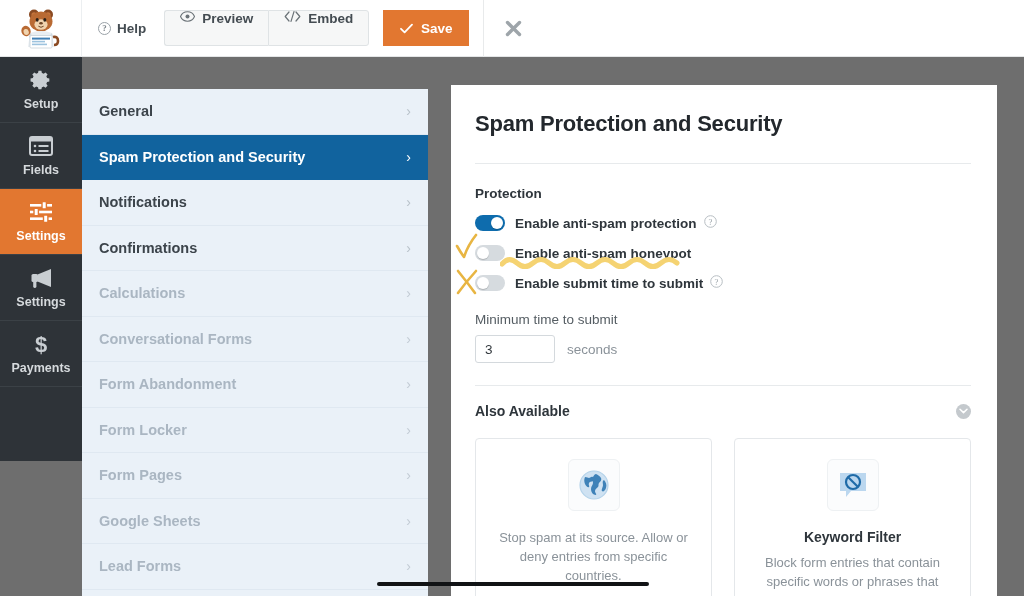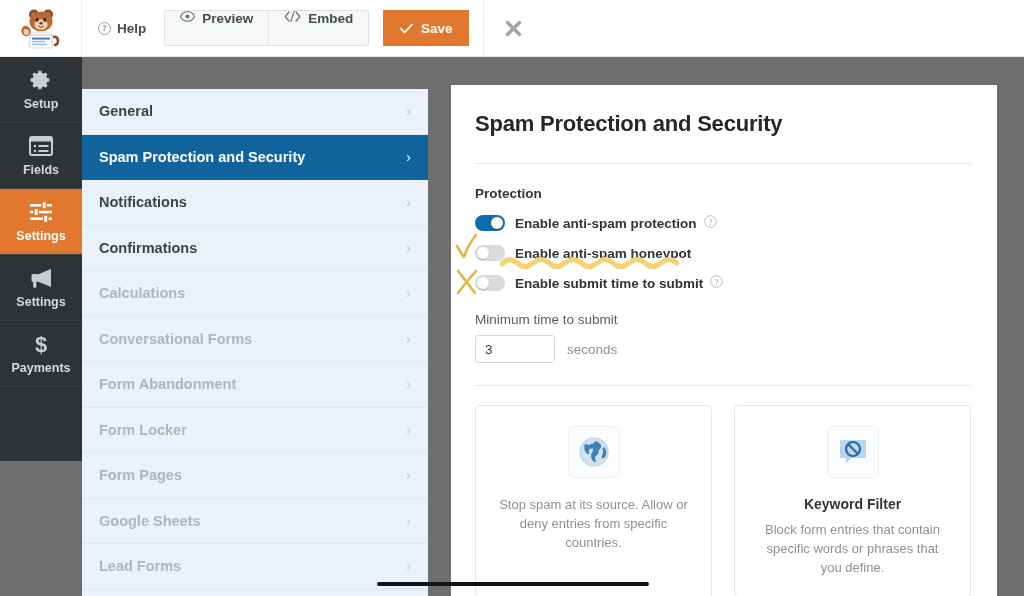--- a/index.html
+++ b/index.html
@@ -405,20 +405,28 @@
       </div>
 
       <div class="field-label">Minimum time to submit</div>
       <div class="field-row">
         <input class="num-input" type="text" value="3" style="">
         <span class="unit">seconds</span>
       </div>
 
       <div class="hr2"></div>
 
+      <div class="also-row">
+        <span class="also-title">Also Available</span>
+        <span class="collapse-dot">
+          <svg width="9" height="6" viewBox="0 0 9 6">
+            <path d="M1 1.2 L4.5 4.6 L8 1.2" fill="none" stroke="#ffffff" stroke-width="1.5" stroke-linecap="round" stroke-linejoin="round"></path>
+          </svg>
+        </span>
+      </div>
 
       <div class="cards">
 
         <div class="card">
           <div class="card-ico">
             <svg width="34" height="34" viewBox="0 0 34 34">
               <circle cx="17" cy="17" r="14" fill="#cfe2f2"></circle>
               <path fill="#3f82b8" d="M8 9c2 0 3 1 4 1s2-2 4-1 1 3 0 4-3 0-4 2 1 3 0 4-3-1-4-3-1-5 0-7z"></path>
               <path fill="#3f82b8" d="M19 6c2 1 4 2 5 4s-1 4-2 5 0 3-1 4-3 2-3 4 2 3 1 4c-3 0-5-3-5-6s2-4 2-6-1-4 0-6 2-3 3-3z"></path>
               <path fill="#3f82b8" d="M27 12c2 2 3 5 2 8s-3 4-4 3 1-4 1-6-1-4 1-5z"></path>

